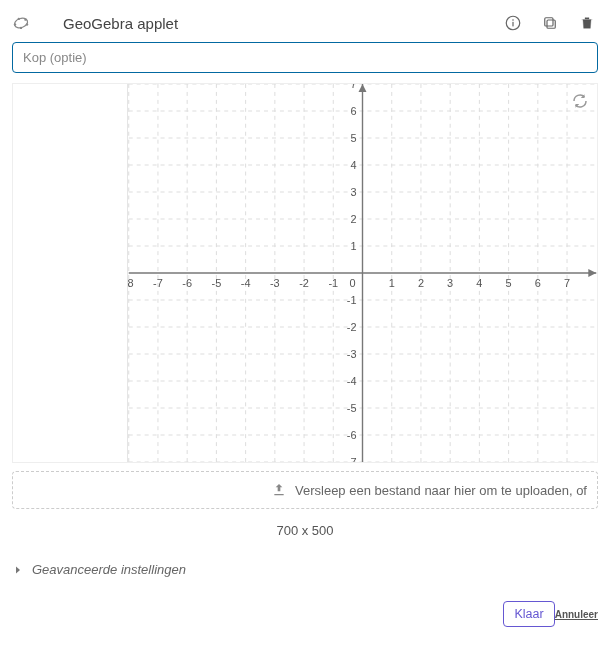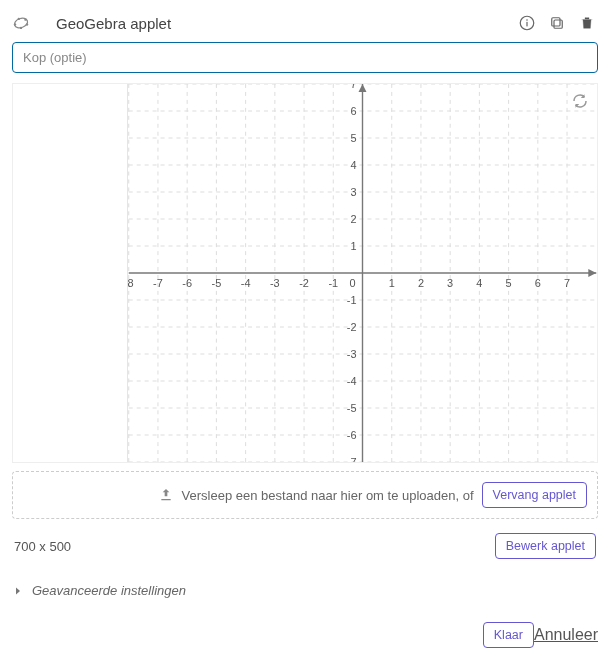--- a/index.html
+++ b/index.html
@@ -11,20 +11,21 @@
     font-size: 13px;
   }
   .container {
     width: 610px;
     padding: 8px 12px;
   }
   .header {
     display: flex;
     align-items: center;
     padding: 4px 0 8px 0;
+    gap: 7px;
   }
   .header-title {
     flex: 1;
     font-size: 15px;
     color: #444;
     margin-left: 26px;
   }
   .header-icon {
     width: 22px;
     height: 22px;
@@ -95,23 +96,24 @@
     color: #6557d2;
     background: #fff;
     border-radius: 4px;
     padding: 5px 10px;
     font-size: 12.5px;
     cursor: pointer;
   }
   .dims-row {
     display: flex;
     align-items: center;
-    justify-content: space-between;
+    justify-content: flex-start;
     margin-top: 14px;
     padding: 0 2px;
+    flex-direction: column;
   }
   .dims-text { color: #555; font-size: 13px; }
   .adv-row {
     margin-top: 20px;
     display: flex;
     align-items: center;
     gap: 8px;
     color: #666;
     cursor: pointer;
     padding: 4px 0;
@@ -121,21 +123,22 @@
     display: flex;
     justify-content: flex-end;
     align-items: center;
     margin-top: 20px;
     padding-bottom: 4px;
   }
   .cancel-link {
     color: #555;
     text-decoration: underline;
     cursor: pointer;
-    font-size: 16px;
+    font-size: 10px;
+    font-weight: bold;
   }
   svg { display: block; }
 </style>
 </head>
 <body>
 
 <div class="container">
 
   <div class="header">
     <span class="logo-icon">
@@ -253,26 +256,24 @@
     </div>
   </div>
 
   <div class="upload-row">
     <span>
       <svg viewBox="0 0 24 24" width="16" height="16">
           <path fill="#888" d="M12 3l5 5h-3v6h-4V8H7l5-5zM5 18h14v2H5z"></path>
         </svg>
     </span>
     <span>Versleep een bestand naar hier om te uploaden, of</span>
-    <button class="btn-outline">Vervang applet</button>
   </div>
 
   <div class="dims-row">
     <span class="dims-text">700 x 500</span>
-    <button class="btn-outline">Bewerk applet</button>
   </div>
 
   <div class="adv-row">
     <span>
       <svg viewBox="0 0 24 24" width="12" height="12">
           <path fill="#777" d="M8 5l8 7-8 7z"></path>
         </svg>
     </span>
     <span>Geavanceerde instellingen</span>
   </div>

